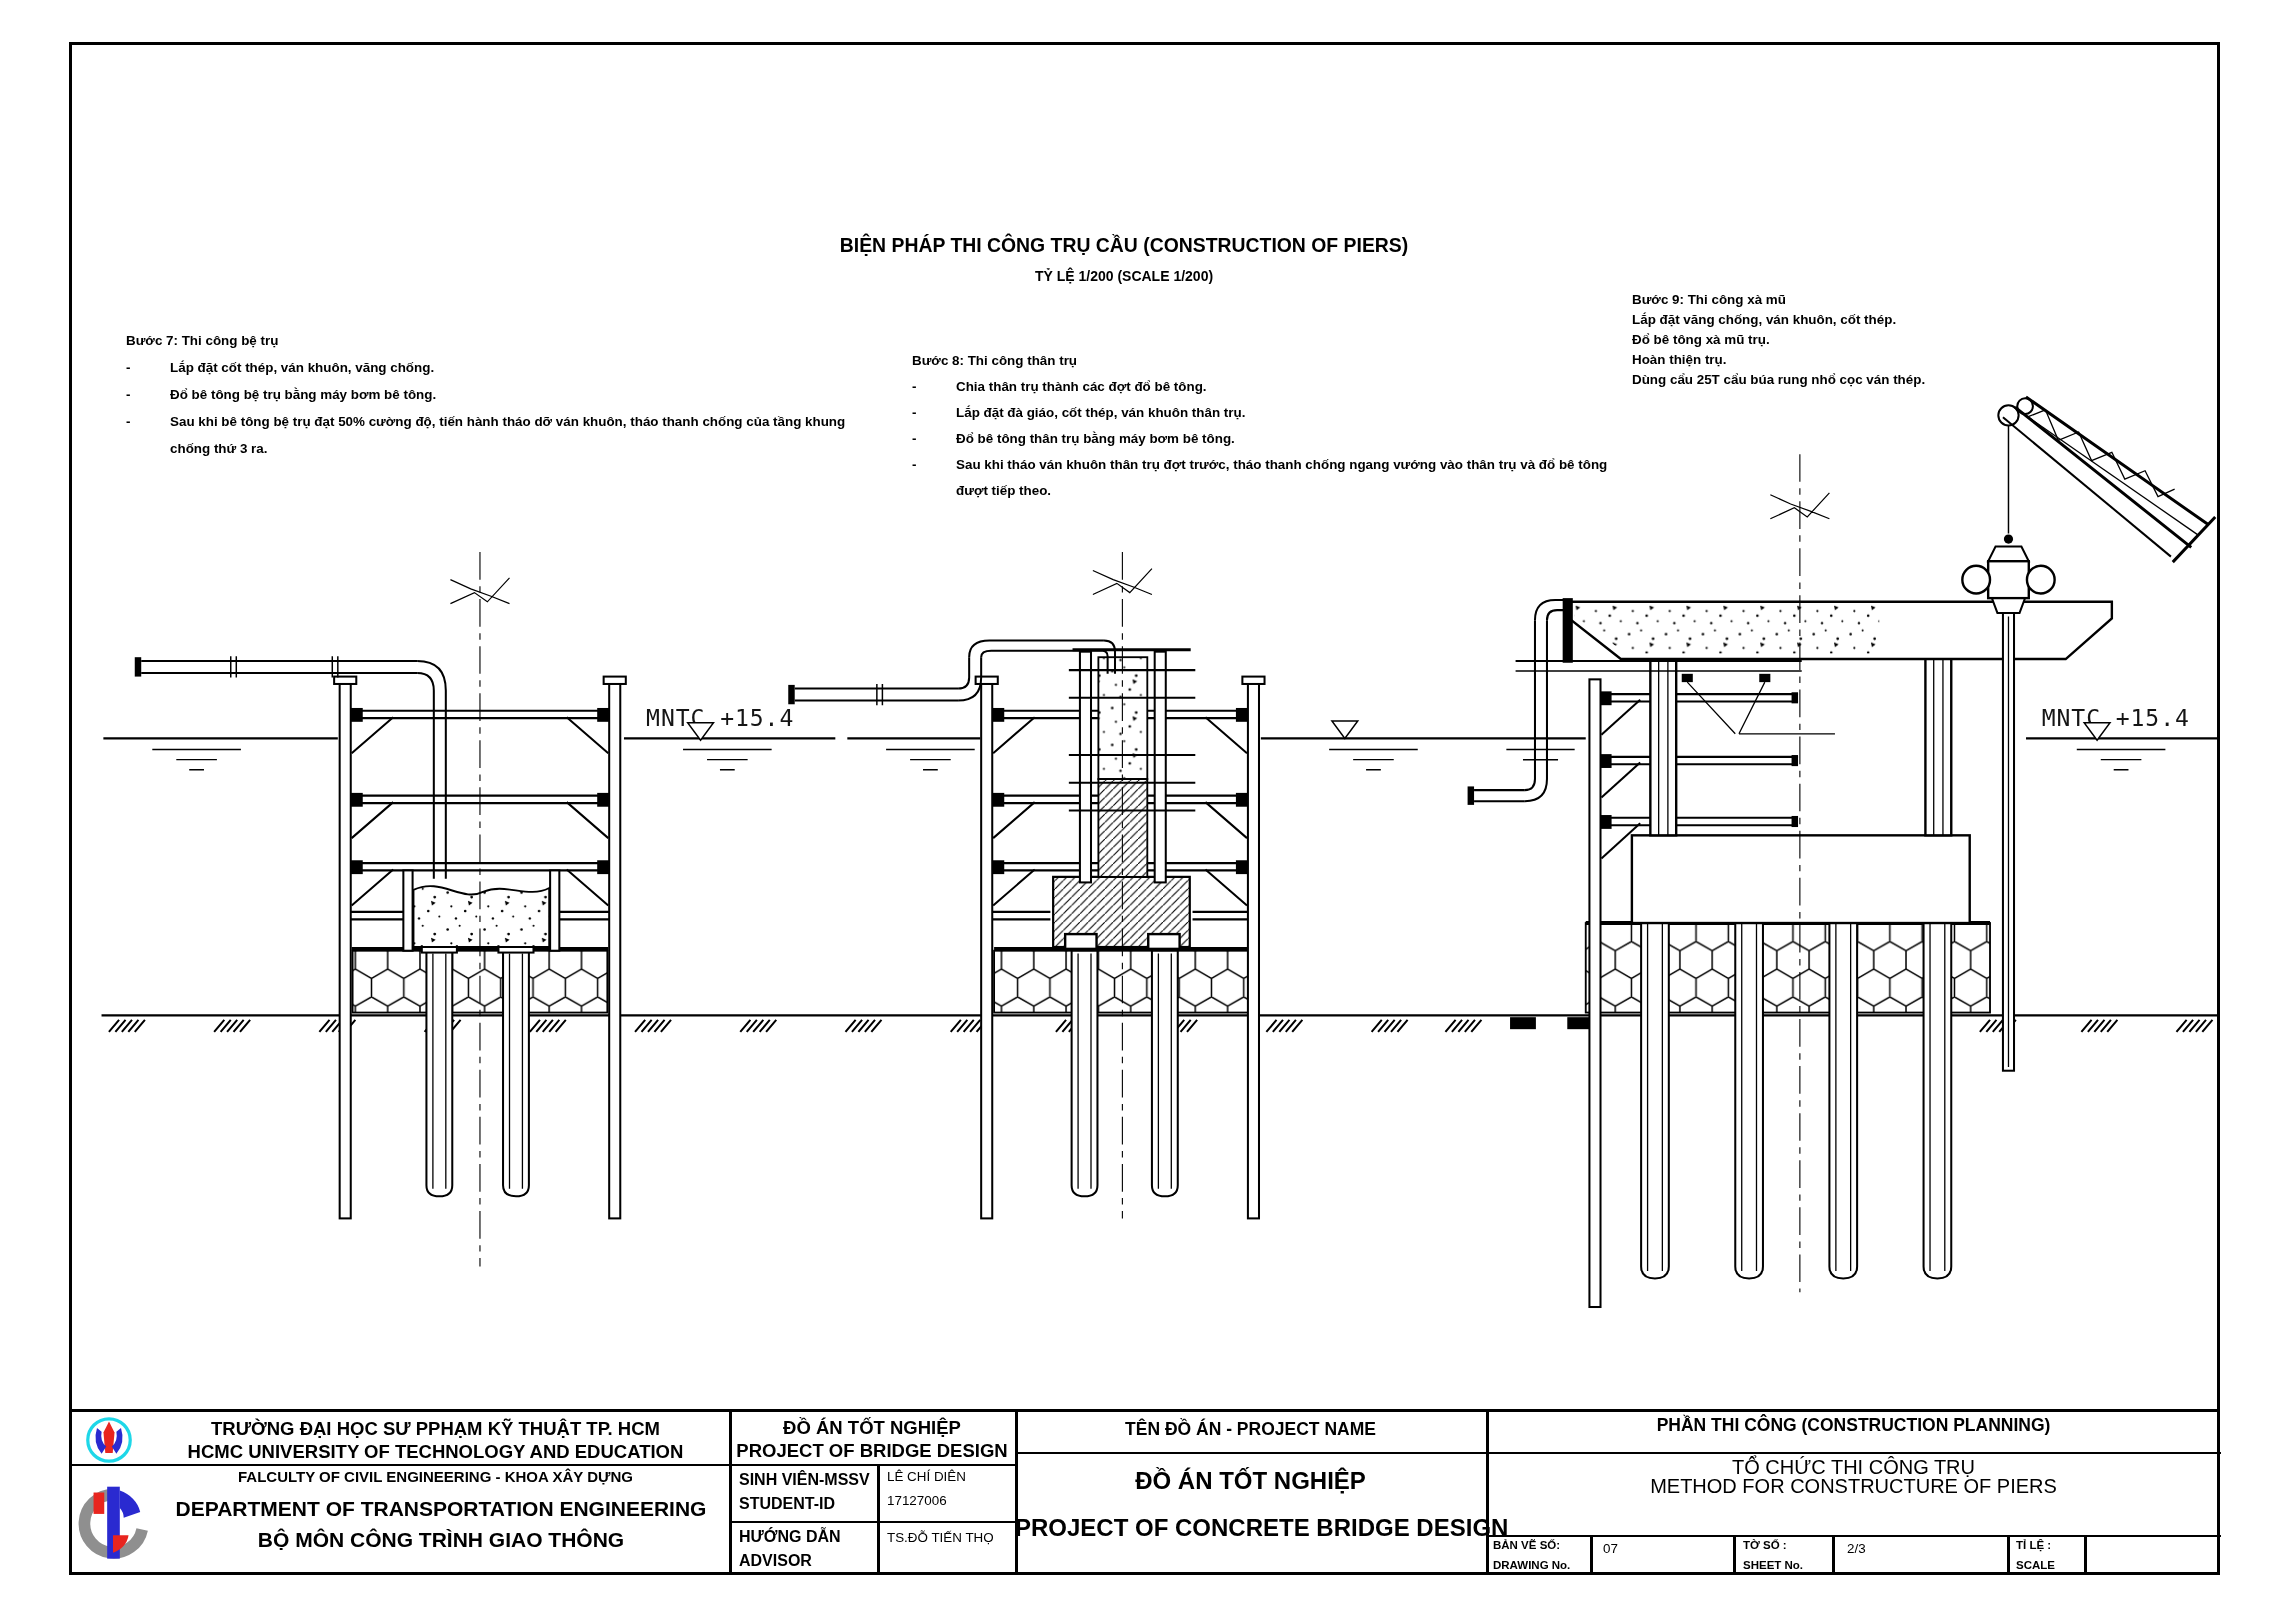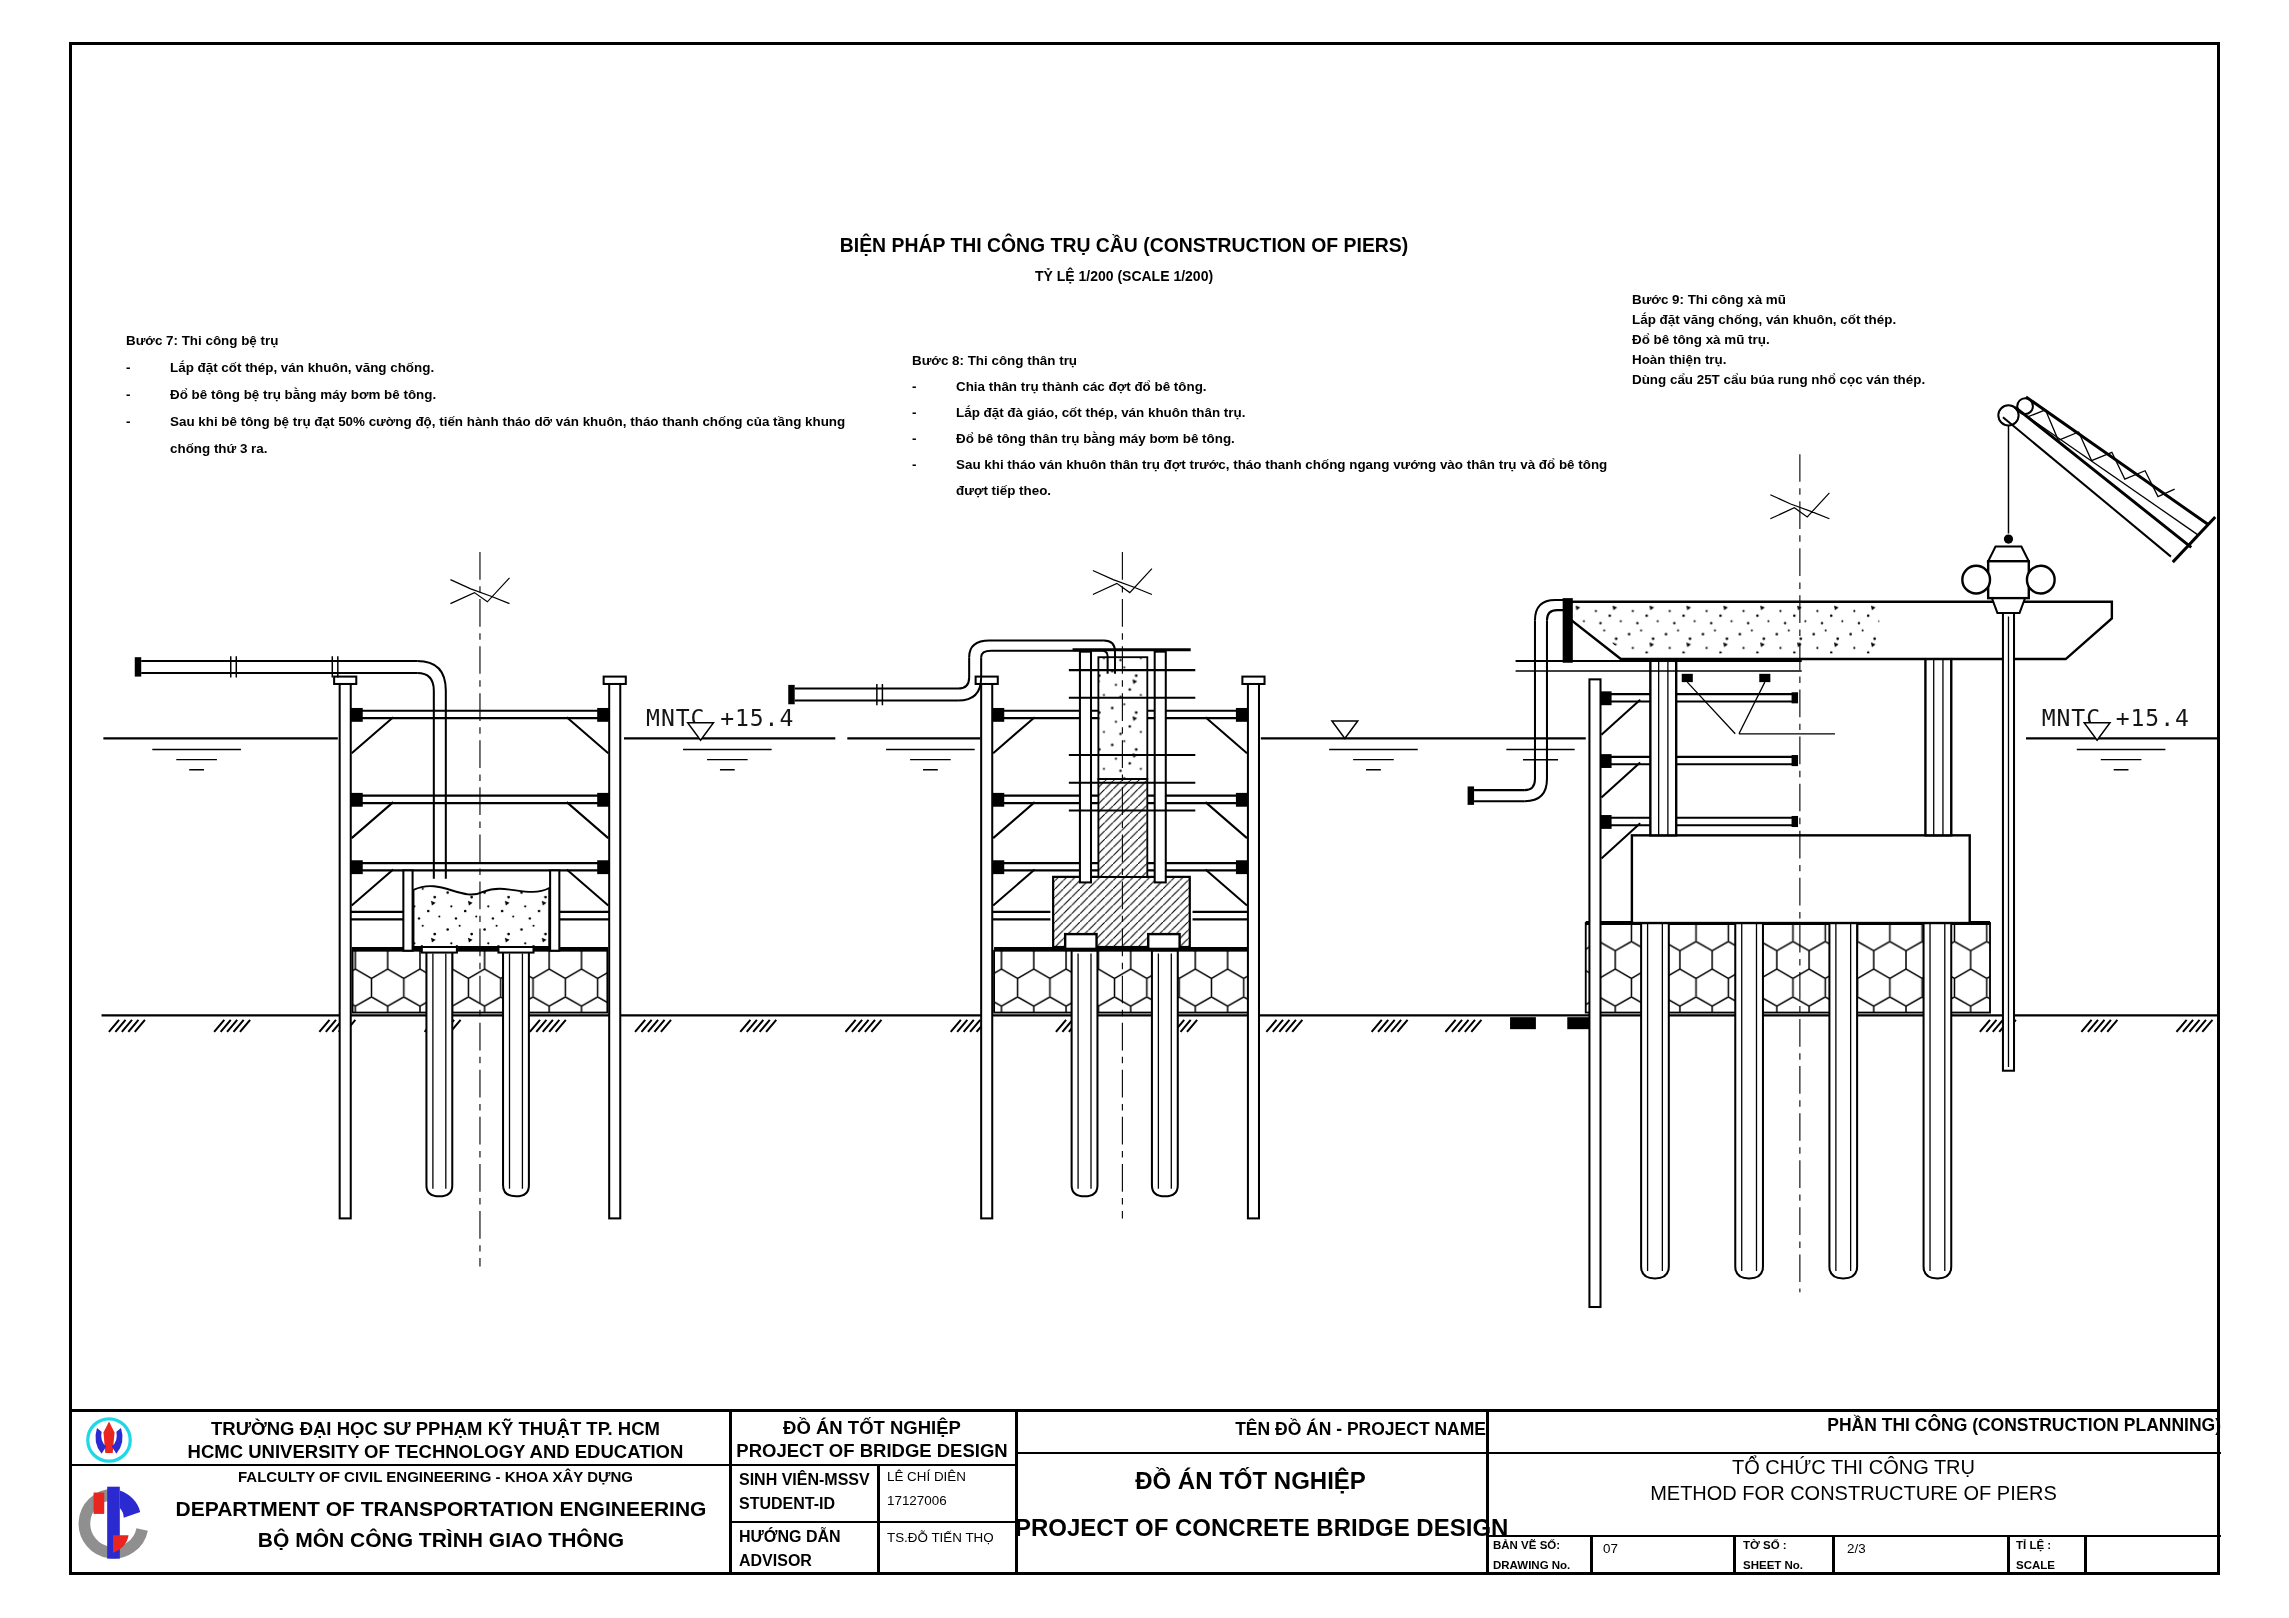--- a/index.html
+++ b/index.html
@@ -31,21 +31,21 @@
   #step8{left:912px;top:348px;width:720px;line-height:26px;}
   #step9{left:1632px;top:290px;width:535px;line-height:20px;}
   
   .tb{position:absolute;left:69px;top:1409px;width:2151px;height:165px;
       border-top:3.7px solid #000;box-sizing:border-box;}
   .tb .vl{position:absolute;top:0;bottom:0;width:2.8px;background:#000;}
   .tb .hl{position:absolute;height:2.3px;background:#000;}
   .tb .cell{position:absolute;white-space:nowrap;}
   .ctr{text-align:center;}
   .b20{font-size:18.5px;font-weight:bold;}
-  .b19{font-size:17.5px;font-weight:bold;text-align:right;}
+  .b19{font-size:17.5px;font-weight:bold;}
   .b17{font-size:15px;font-weight:bold;}
   .b23{font-size:21px;font-weight:bold;}
   .b26{font-size:24px;font-weight:bold;}
   .b22{font-size:20px;font-weight:normal;}
   .b13{font-size:16px;font-weight:bold;}
   .b14{font-size:13.4px;font-weight:normal;}
   .b12{font-size:11.5px;font-weight:bold;}
   .logo{position:absolute;}
 </style>
 </head>
@@ -405,21 +405,21 @@
     <div class="cell b13" style="left:670px;top:116px">HƯỚNG DẪN</div>
     <div class="cell b13" style="left:670px;top:140px">ADVISOR</div>
     <div class="cell b14" style="left:818px;top:118px">TS.ĐỖ TIẾN THỌ</div>
 
     <div class="cell ctr b19" style="left:946px;top:7.4px;width:471px">TÊN ĐỒ ÁN - PROJECT NAME</div>
     <div class="cell ctr b26" style="left:946px;top:55px;width:471px">ĐỒ ÁN TỐT NGHIỆP</div>
     <div class="cell ctr b26" style="left:946px;top:102px;width:471px">PROJECT OF CONCRETE BRIDGE DESIGN</div>
 
     <div class="cell ctr b19" style="left:1417px;top:3px;width:735px">PHẦN THI CÔNG (CONSTRUCTION PLANNING)</div>
     <div class="cell ctr b22" style="left:1417px;top:44px;width:735px">TỔ CHỨC THI CÔNG TRỤ</div>
-    <div class="cell ctr b22" style="left:1417px;top:70px;width:735px">METHOD FOR CONSTRUCTURE OF PIERS</div>
+    <div class="cell ctr b22" style="left:1417px;top:63px;width:735px">METHOD FOR CONSTRUCTURE OF PIERS</div>
     <div class="cell b12" style="left:1424px;top:127px">BẢN VẼ SỐ:</div>
     <div class="cell b12" style="left:1424px;top:147px">DRAWING No.</div>
     <div class="cell b14" style="left:1534px;top:129px">07</div>
     <div class="cell b12" style="left:1674px;top:127px">TỜ SỐ :</div>
     <div class="cell b12" style="left:1674px;top:147px">SHEET No.</div>
     <div class="cell b14" style="left:1778px;top:129px">2/3</div>
     <div class="cell b12" style="left:1947px;top:127px">TỈ LỆ :</div>
     <div class="cell b12" style="left:1947px;top:147px">SCALE</div>
     <div class="cell b14" style="left:2030px;top:129px"></div>
   </div>

